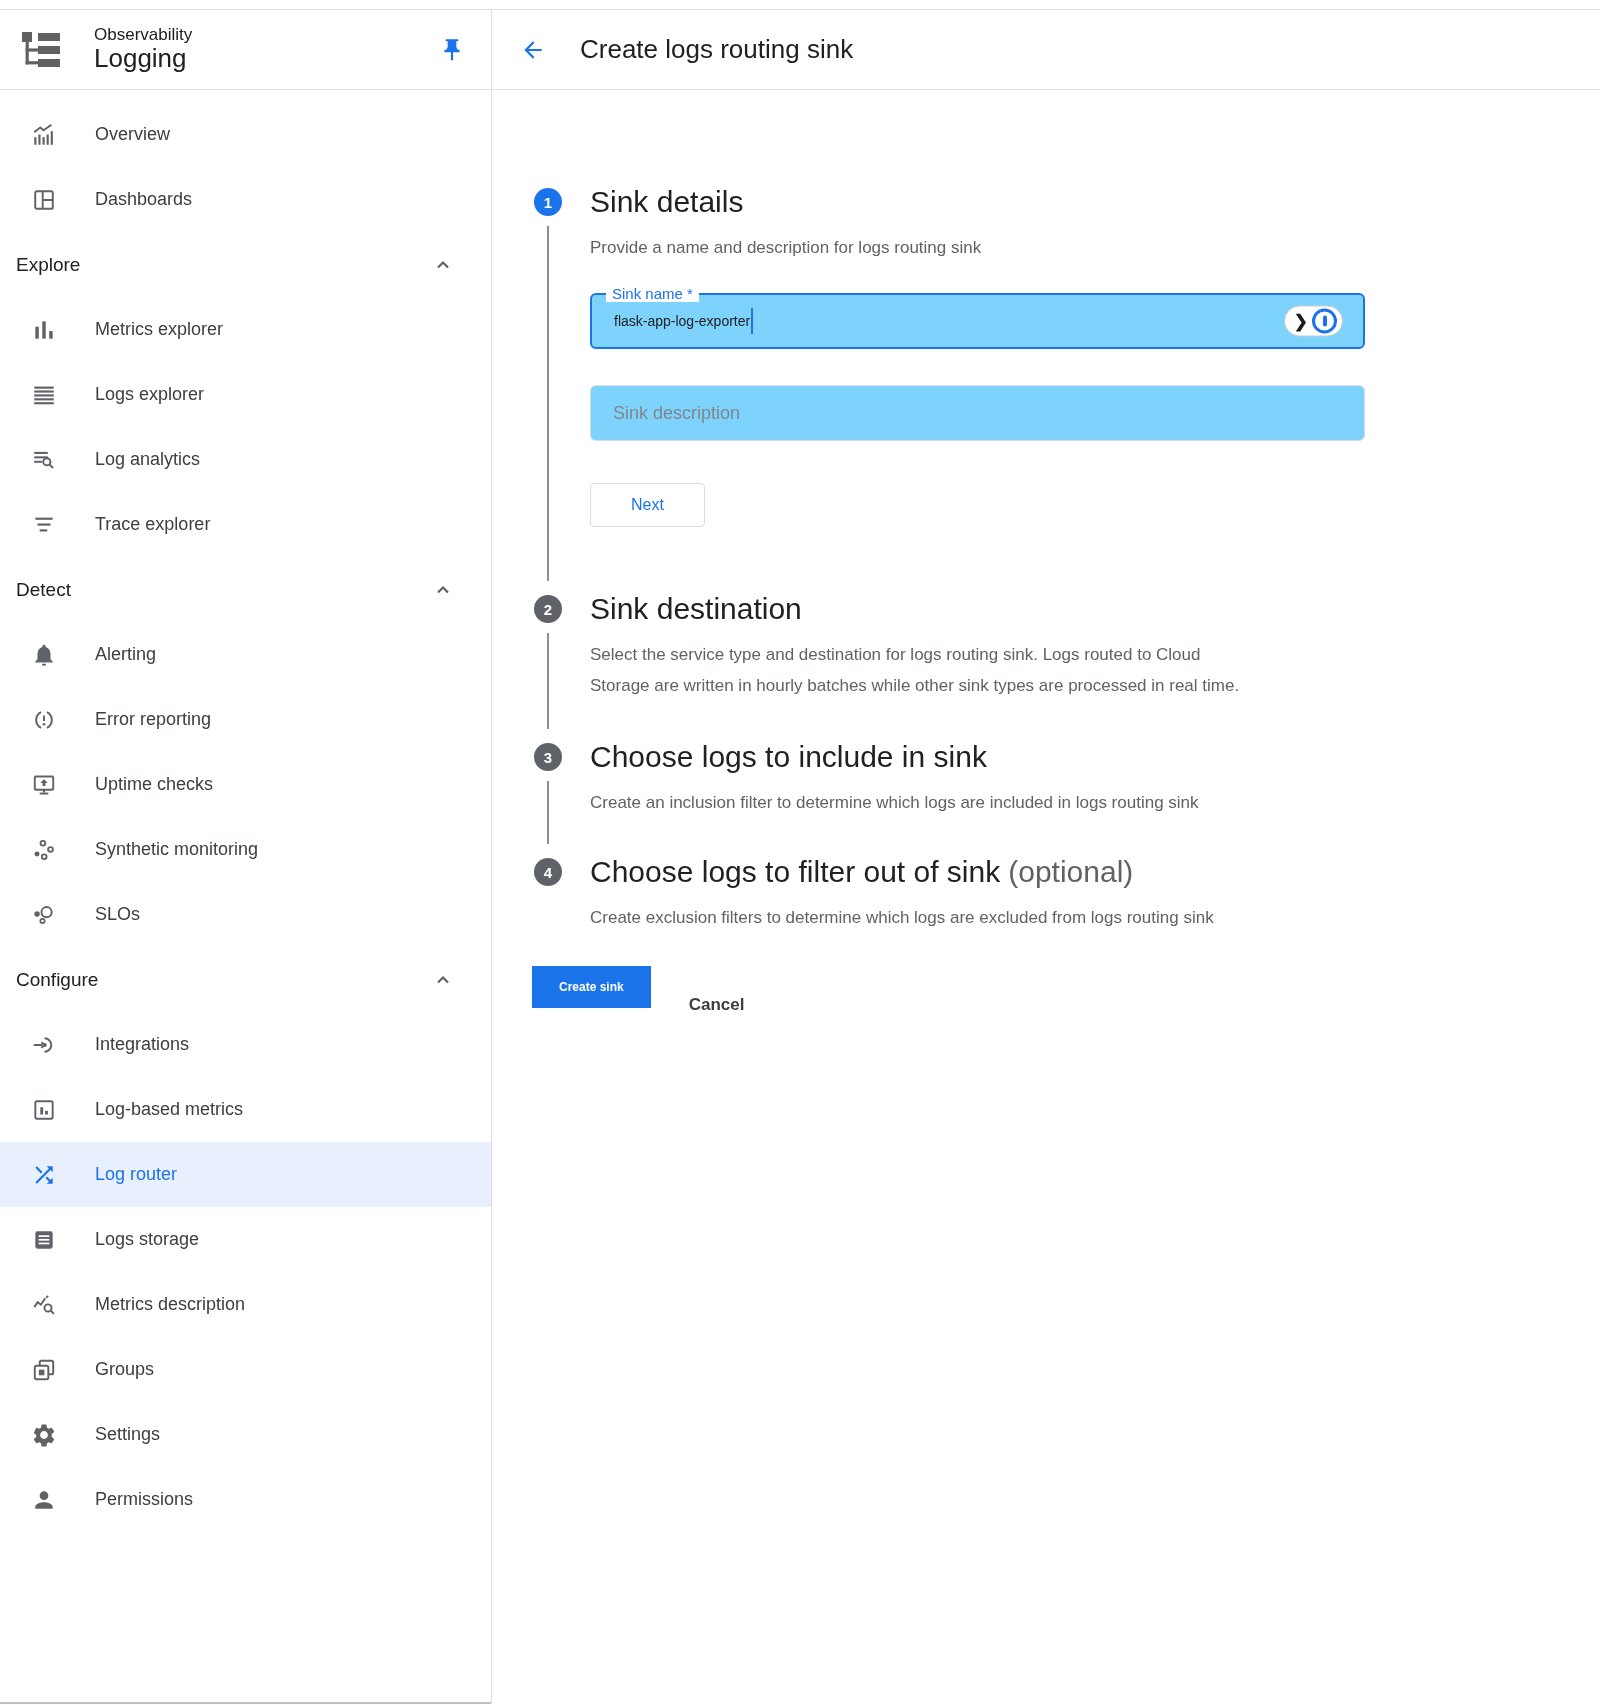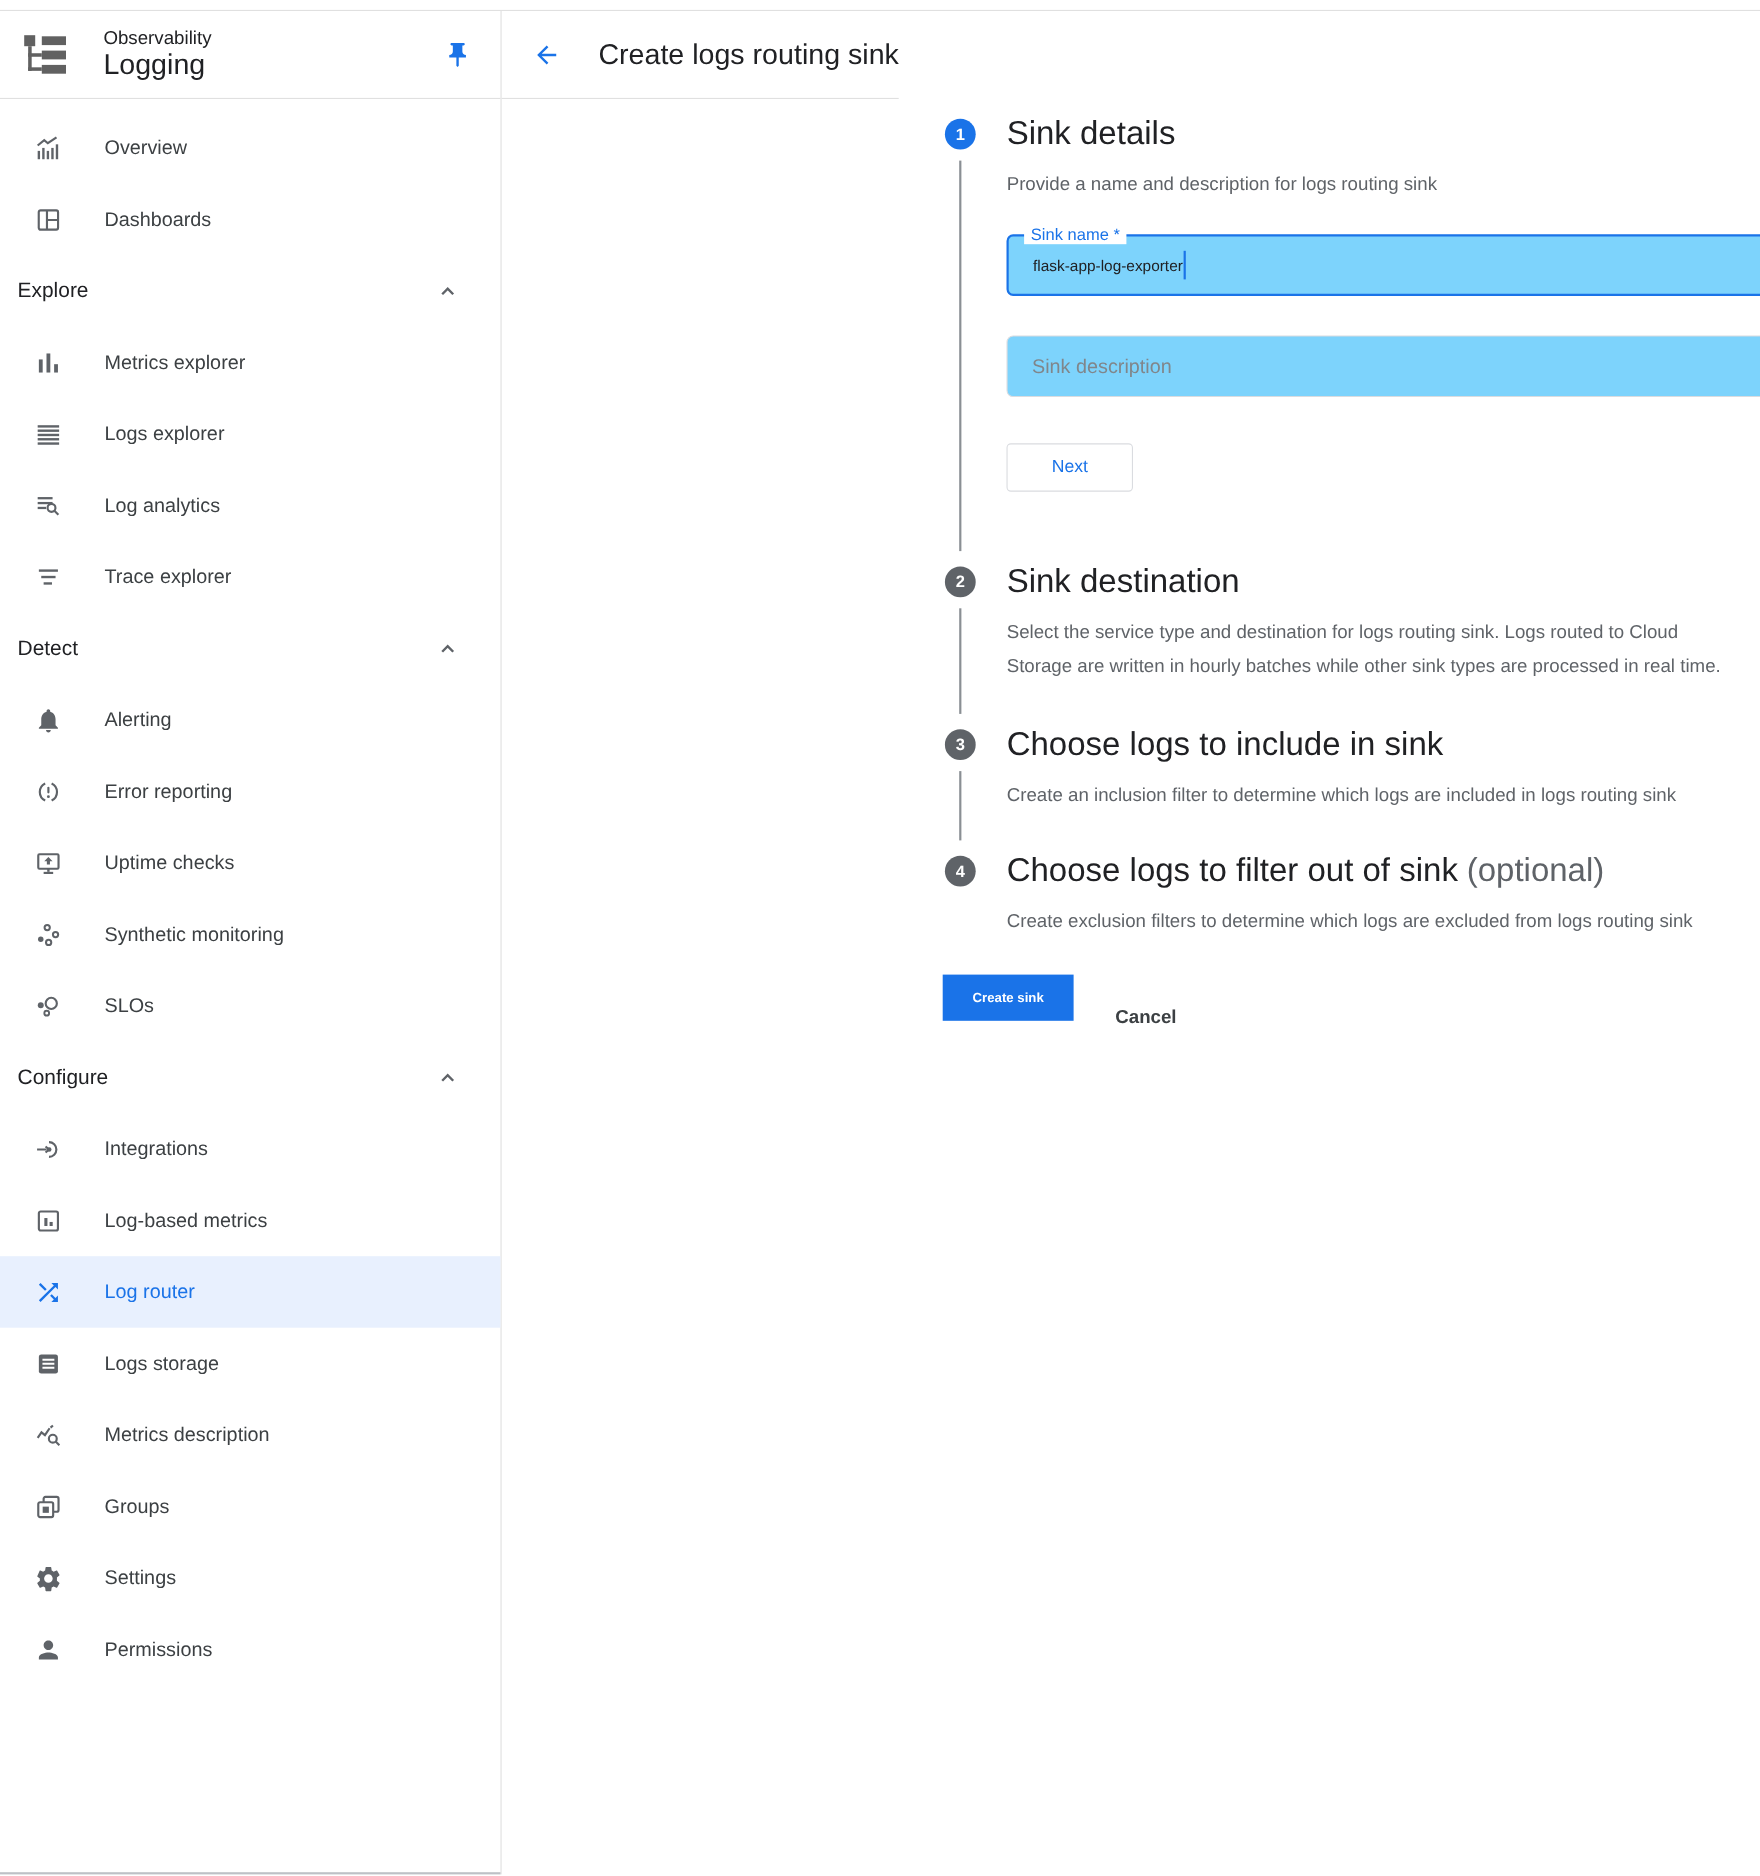--- a/index.html
+++ b/index.html
@@ -7,42 +7,42 @@
     --hairline:#e0e0e0; --active-bg:#e8f0fe; --circle-inactive:#5f6368;
     --connector:#8a8f94; --button-text:#3c4043;
   }
   *{box-sizing:border-box; margin:0; padding:0;}
   html,body{width:1600px; background:#fff; font-family:"Liberation Sans",sans-serif; color:var(--text);}
   body{height:1705px; overflow:hidden;}
   .top-strip{height:10px; border-bottom:1px solid var(--hairline);}
   .app{display:flex; height:1694px;}
 
   
-  .sidebar{width:456px; border-right:1px solid var(--hairline); position:relative; flex:none;}
+  .sidebar{width:492px; border-right:1px solid var(--hairline); position:relative; flex:none;}
   .sidebar::after{content:""; position:absolute; left:0; right:0; bottom:0; height:2px; background:#bdc1c6;}
   .sidebar-header{height:80px; border-bottom:1px solid var(--hairline); display:flex; align-items:center; padding-left:18px;}
   .logo-icon{width:48px; height:48px; color:#616161;}
   .product-block{margin-left:28px; line-height:1.15;}
   .product-name{font-size:17px; color:var(--text); display:block;}
   .section-name{font-size:26px; color:var(--text); display:block; margin-top:0;}
   .pin-btn{margin-left:auto; margin-right:26px; width:26px; height:26px; color:var(--accent); cursor:pointer;}
   .nav{padding-top:12px;}
   .nav-item{height:65px; display:flex; align-items:center; padding-left:31px; cursor:pointer;}
   .nav-icon{width:26px; height:26px; color:var(--muted); flex:none;}
   .nav-icon svg{width:26px; height:26px; display:block;}
   .nav-label{margin-left:38px; font-size:18px; color:var(--button-text);}
   .nav-item.active{background:var(--active-bg);}
   .nav-item.active .nav-icon{color:var(--accent);}
   .nav-item.active .nav-label{color:var(--accent);}
   .nav-section{height:65px; display:flex; align-items:center; padding-left:16px; padding-right:36px;}
   .nav-section-label{font-size:19px; color:var(--text);}
   .nav-chevron{margin-left:auto; width:24px; height:24px; color:var(--muted); cursor:pointer;}
 
   
-  .main{flex:1; display:flex; flex-direction:row;}
+  .main{flex:1; display:flex; flex-direction:column;}
   .main-header{height:80px; border-bottom:1px solid var(--hairline); display:flex; align-items:center; padding-left:28px; flex:none;}
   .back-btn{width:26px; height:26px; color:var(--accent); cursor:pointer;}
   .page-title{margin-left:34px; font-size:26px; font-weight:400; color:var(--text);}
   .content{padding-top:92px;}
 
   .step{position:relative; padding-left:98px;}
   .step-circle{position:absolute; left:42px; top:6px; width:28px; height:28px; border-radius:50%;
     background:var(--circle-inactive); color:#fff; font-size:15px; font-weight:700;
     display:flex; align-items:center; justify-content:center;}
   .step.active .step-circle{background:var(--accent);}

